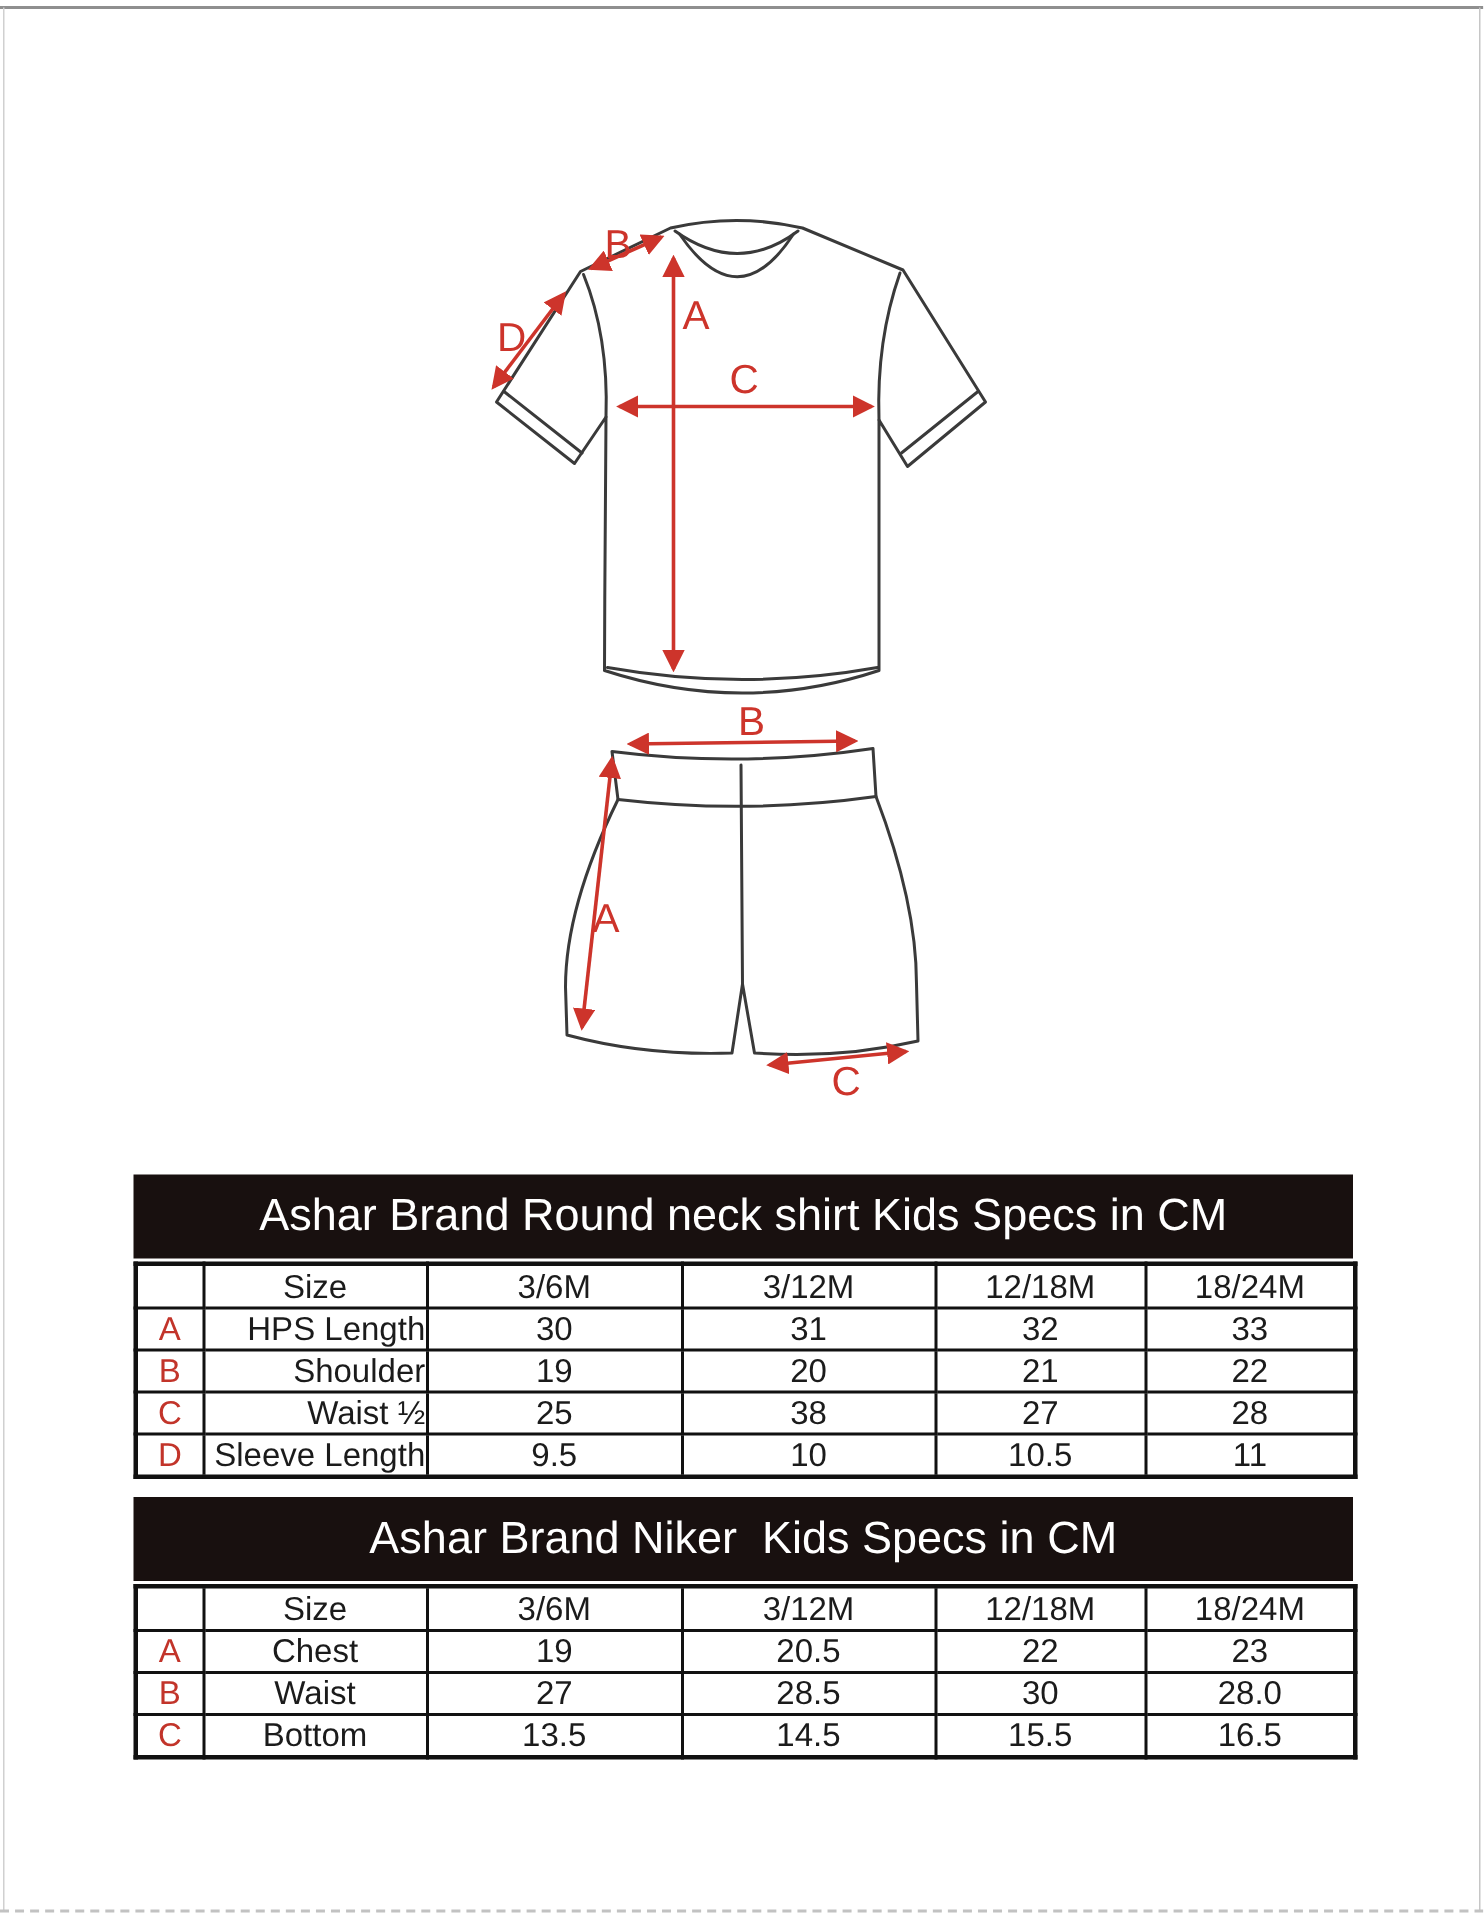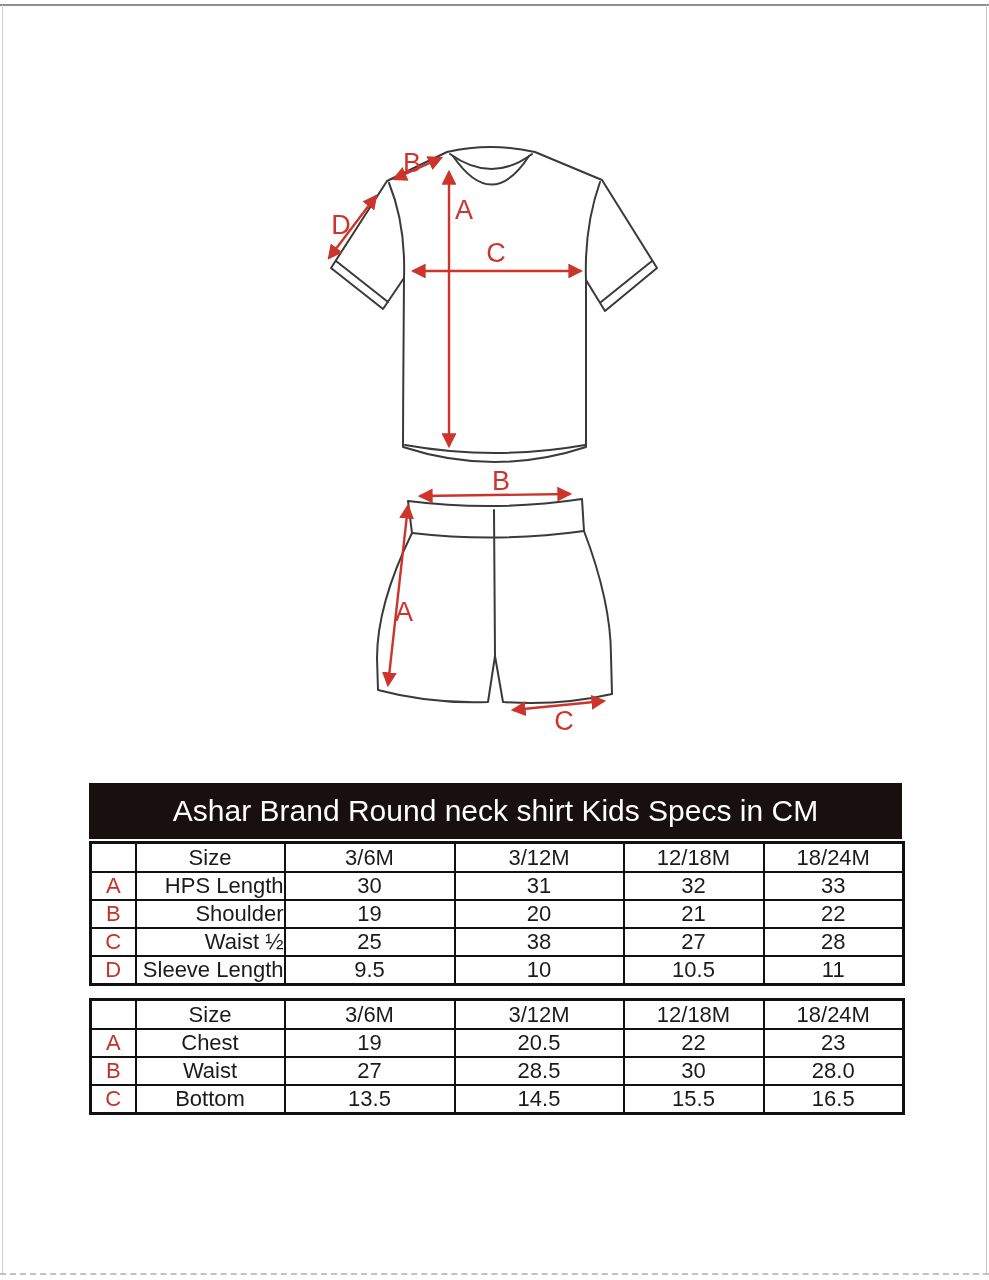--- a/index.html
+++ b/index.html
@@ -147,20 +147,21 @@
           <td>9.5</td>
           <td>10</td>
           <td>10.5</td>
           <td>11</td>
         </tr>
       </tbody>
     </table>
   </div>
 
   <div class="spec spec-niker">
+    <div class="bar">Ashar Brand Niker  Kids Specs in CM</div>
     <table>
       <colgroup>
         <col style="width:45px">
           <col style="width:149px">
           <col style="width:170px">
         <col style="width:169px">
           <col style="width:140px">
           <col style="width:140px">
       </colgroup>
       <tbody>

